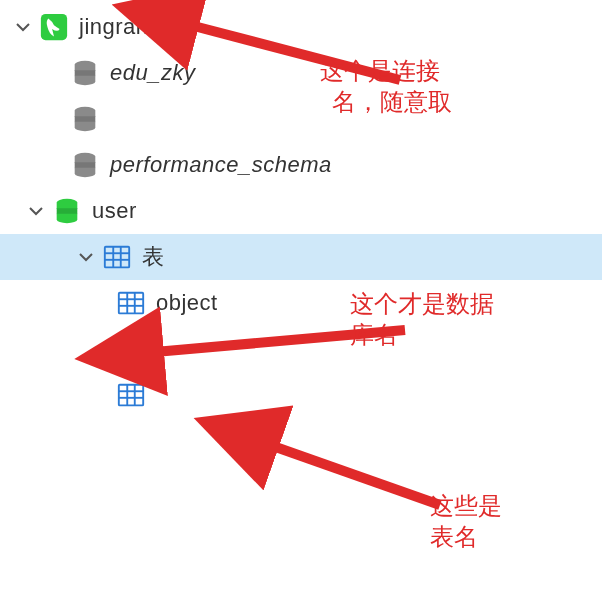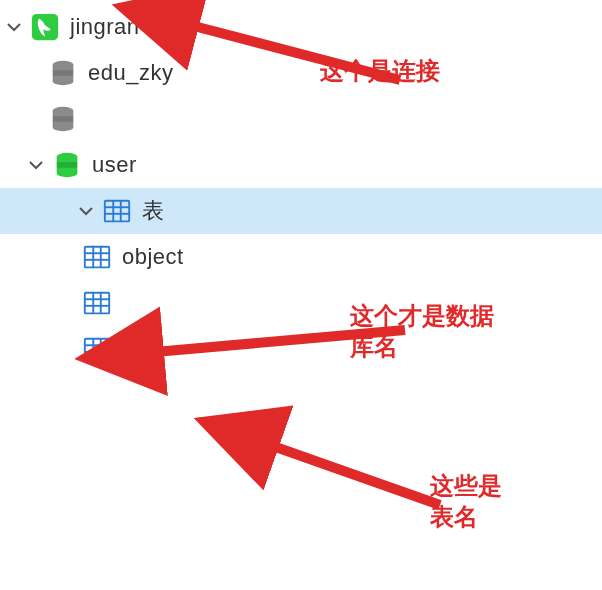--- a/index.html
+++ b/index.html
@@ -14,24 +14,24 @@
     color: #333;
   }
   .tree { position: relative; padding-top: 4px; }
   .row {
     display: flex;
     align-items: center;
     height: 46px;
     white-space: nowrap;
   }
   .row.selected { background: #cfe8f9; }
-  .indent0 { padding-left: 4px; }
-  .indent1 { padding-left: 48px; }
+  .indent0 { padding-left: 13px; }
+  .indent1 { padding-left: 70px; font-style: italic; }
   .indent2 { padding-left: 76px; }
-  .indent3 { padding-left: 82px; }
+  .indent3 { padding-left: 116px; }
   .chev {
     width: 20px;
     height: 20px;
     display: inline-flex;
     align-items: center;
     justify-content: center;
     margin-right: 6px;
   }
   .chev svg { width: 16px; height: 16px; }
   .icon {
@@ -42,21 +42,21 @@
     justify-content: center;
     margin-right: 10px;
   }
   .icon svg { width: 30px; height: 30px; }
   .label { color: #333; letter-spacing: 0.5px; }
   .ann {
     position: absolute;
     color: #e02a2a;
     font-size: 24px;
     line-height: 1.3;
-    font-weight: 700;
+    font-weight: 400;
     pointer-events: none;
   }
   .arrow {
     position: absolute;
     pointer-events: none;
   }
 </style>
 </head>
 <body>
 
@@ -90,20 +90,31 @@
   </div>
   <div class="row indent1">
     <span class="icon">
       <svg viewBox="0 0 32 32">
           <ellipse cx="16" cy="7" rx="11" ry="4" fill="#8a8a8a"></ellipse>
           <path d="M5 7 v6 a11 4 0 0 0 22 0 v-6" fill="#8a8a8a"></path>
           <path d="M5 13 v6 a11 4 0 0 0 22 0 v-6" fill="#777"></path>
           <path d="M5 19 v6 a11 4 0 0 0 22 0 v-6" fill="#8a8a8a"></path>
         </svg>
     </span>
+  </div>
+  <div class="row indent1">
+    <span class="icon">
+      <svg viewBox="0 0 32 32">
+          <ellipse cx="16" cy="7" rx="11" ry="4" fill="#8a8a8a"></ellipse>
+          <path d="M5 7 v6 a11 4 0 0 0 22 0 v-6" fill="#8a8a8a"></path>
+          <path d="M5 13 v6 a11 4 0 0 0 22 0 v-6" fill="#777"></path>
+          <path d="M5 19 v6 a11 4 0 0 0 22 0 v-6" fill="#8a8a8a"></path>
+        </svg>
+    </span>
+    <span class="label">performance_schema</span>
   </div>
 
   <div class="row" style="padding-left:26px">
     <span class="chev">
       <svg viewBox="0 0 16 16">
           <path d="M2 5 L8 11 L14 5" fill="none" stroke="#555" stroke-width="2"></path>
         </svg>
     </span>
     <span class="icon">
       <svg viewBox="0 0 32 32">
@@ -179,21 +190,22 @@
 
   <line x1="400" y1="80" x2="190" y2="25" stroke="#e02a2a" stroke-width="10" marker-end="url(#ah)"></line>
 
   <line x1="405" y1="330" x2="155" y2="352" stroke="#e02a2a" stroke-width="10" marker-end="url(#ah)"></line>
 
   <line x1="440" y1="505" x2="270" y2="445" stroke="#e02a2a" stroke-width="10" marker-end="url(#ah)"></line>
 </svg>
 
 <div class="ann" style="left:320px; top:55px;">
   <span>这个是连接</span><br>
-</div>
-<div class="ann" style="left:350px; top:300px;">
+  <span style="padding-left:12px">名，随意取</span>
+</div>
+<div class="ann" style="left:350px; top:288px;">
   <span>这个才是数据</span><br>
   <span>库名</span>
 </div>
-<div class="ann" style="left:430px; top:470px;">
+<div class="ann" style="left:430px; top:490px;">
   <span>这些是</span><br>
   <span>表名</span>
 </div>
 
 </body></html>

